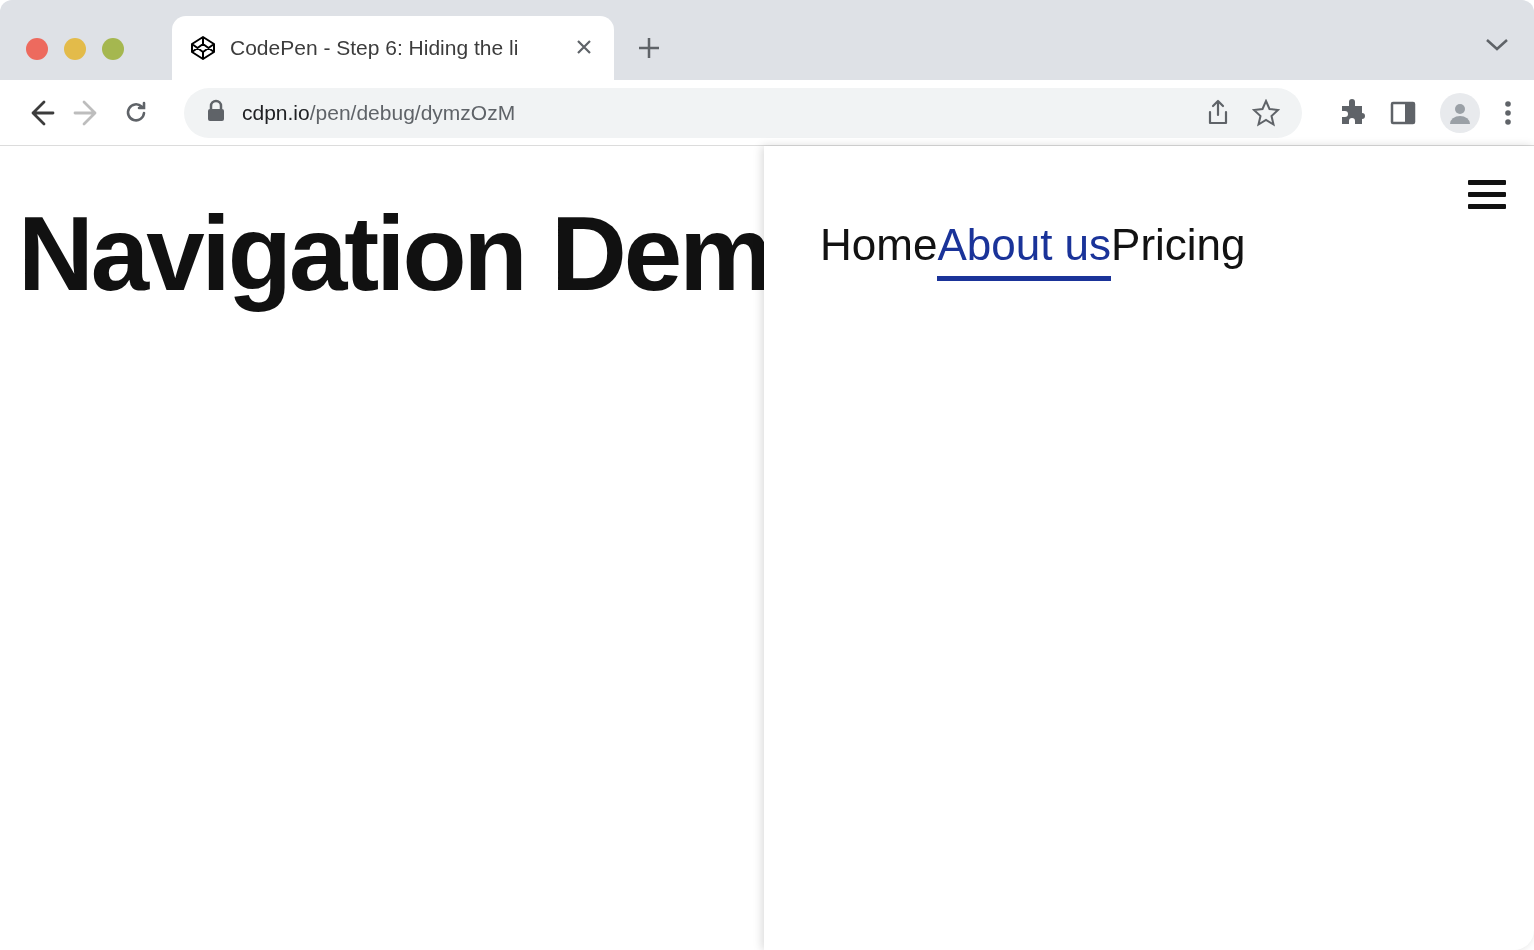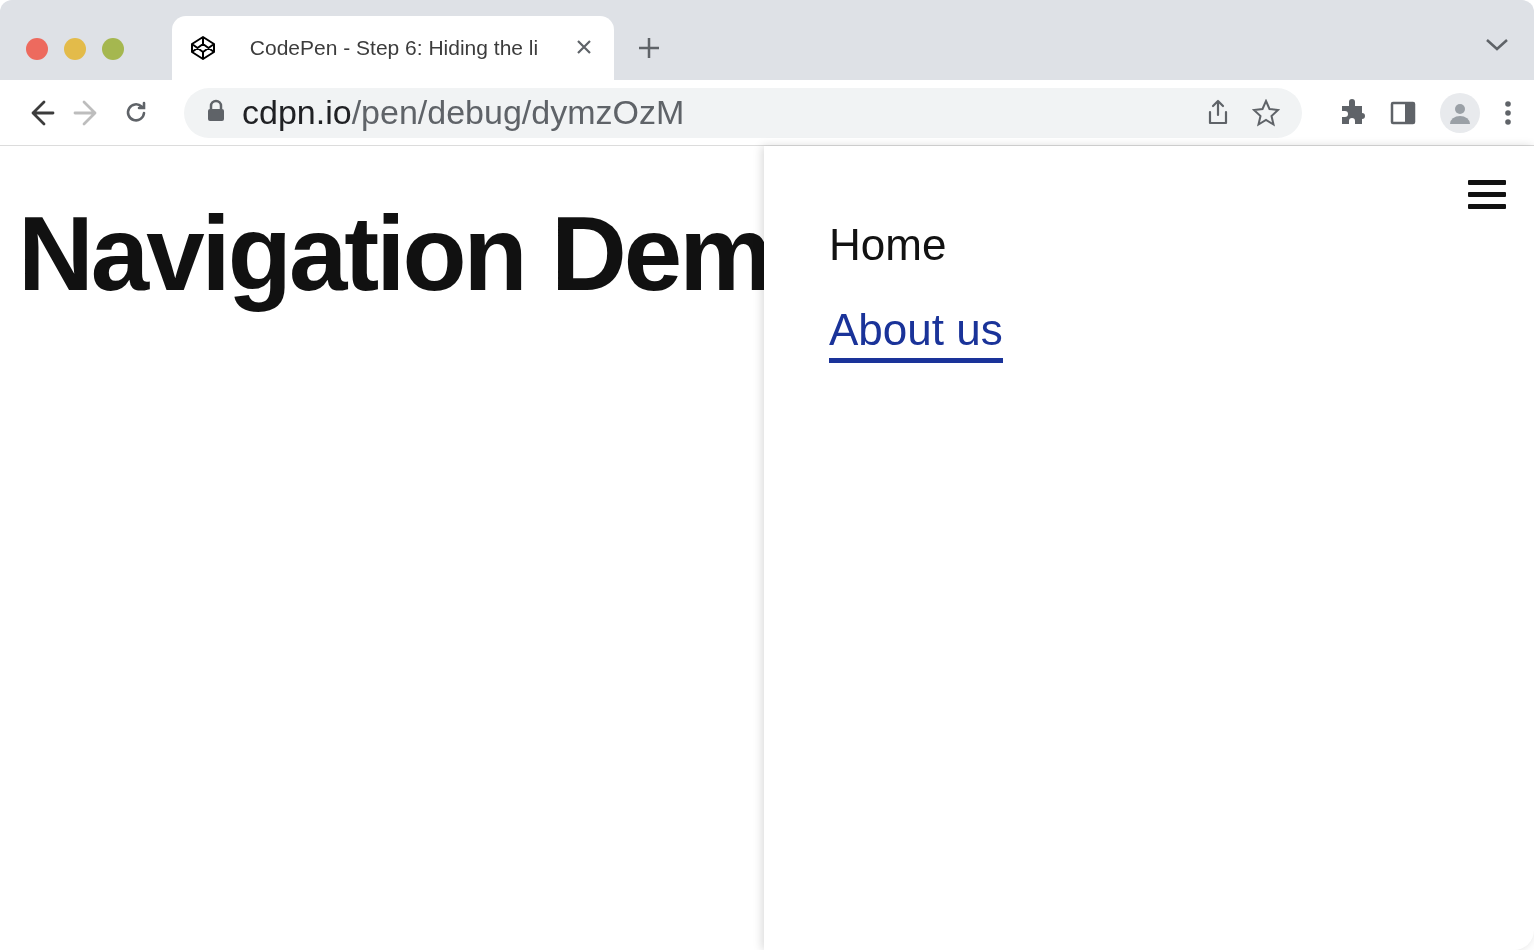--- a/index.html
+++ b/index.html
@@ -16,21 +16,20 @@
       background: #fff;
     }
     
     
     .browser-chrome {
       background: #dee1e6;
       height: 80px;
       position: relative;
       border-top-left-radius: 12px;
       border-top-right-radius: 12px;
-      text-align: center;
     }
     
     .window-controls {
       position: absolute;
       left: 26px;
       top: 38px;
       display: flex;
       gap: 16px;
     }
     
@@ -144,21 +143,21 @@
       padding: 0 22px;
       gap: 16px;
     }
     
     .lock-icon {
       color: #5f6368;
       flex-shrink: 0;
     }
     
     .url-text {
-      font-size: 34px;
+      font-size: 21px;
       color: #202124;
       flex: 1;
     }
     
     .url-domain {
       color: #202124;
     }
     
     .url-path {
       color: #5f6368;
@@ -235,22 +234,21 @@
     .hamburger-line {
       width: 38px;
       height: 5px;
       background: #111;
       border-radius: 1px;
     }
     
     .nav-links {
       padding: 56px 56px 0;
       display: flex;
-      flex-direction: column;
-      margin-left: 9px;
+      flex-direction: row;
     }
     
     .nav-link {
       font-size: 44px;
       color: #121212;
       text-decoration: none;
       padding: 14px 0;
       cursor: pointer;
       line-height: 1.3;
       width: fit-content;
@@ -375,15 +373,16 @@
   <div class="nav-panel">
     <div class="hamburger">
       <div class="hamburger-line"></div>
       <div class="hamburger-line"></div>
       <div class="hamburger-line"></div>
     </div>
 
     <nav class="nav-links">
       <a class="nav-link">Home</a>
       <a class="nav-link active">About us</a>
+      <a class="nav-link">Pricing</a>
     </nav>
   </div>
 </div>
 
 </body></html>

